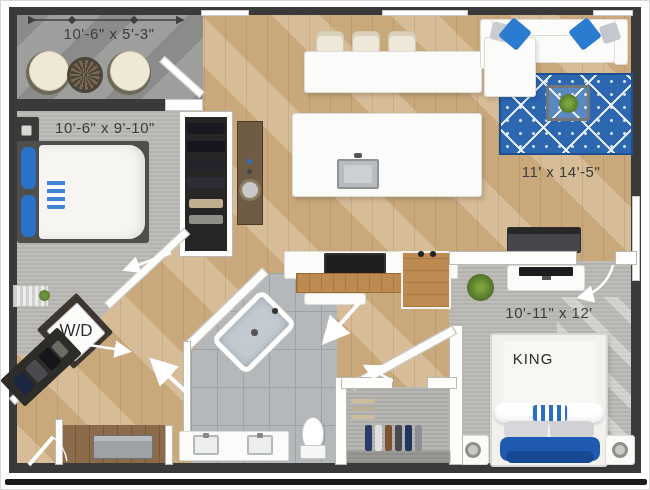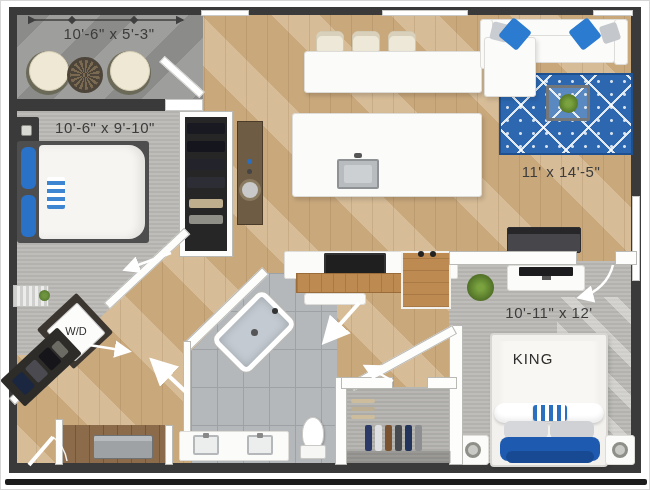--- a/index.html
+++ b/index.html
@@ -236,15 +236,15 @@
     <line x1="34" y1="19" x2="182" y2="19" stroke="#3f3f3f" stroke-width="1.5" marker-start="url(#arwD)" marker-end="url(#arwD)"></line>
     <rect x="68" y="16" width="6" height="6" fill="#3f3f3f" transform="rotate(45 71 19)"></rect>
     <rect x="130" y="16" width="6" height="6" fill="#3f3f3f" transform="rotate(45 133 19)"></rect>
   </svg>
 
   <div class="dim" style="left:108px;top:32px;">10'-6" x 5'-3"</div>
   <div class="dim" style="left:104px;top:126px;">10'-6" x 9'-10"</div>
   <div class="dim" style="left:560px;top:170px;">11' x 14'-5"</div>
   <div class="dim" style="left:548px;top:311px;">10'-11" x 12'</div>
   <div class="lbl" style="left:532px;top:357px;font-size:15px;letter-spacing:1px;">KING</div>
-  <div class="lbl" style="left:75px;top:330px;font-size:11px;">W/D</div>
+  <div class="lbl" style="left:75px;top:330px;font-size:17px;">W/D</div>
 
 </div>
 
 </body></html>

